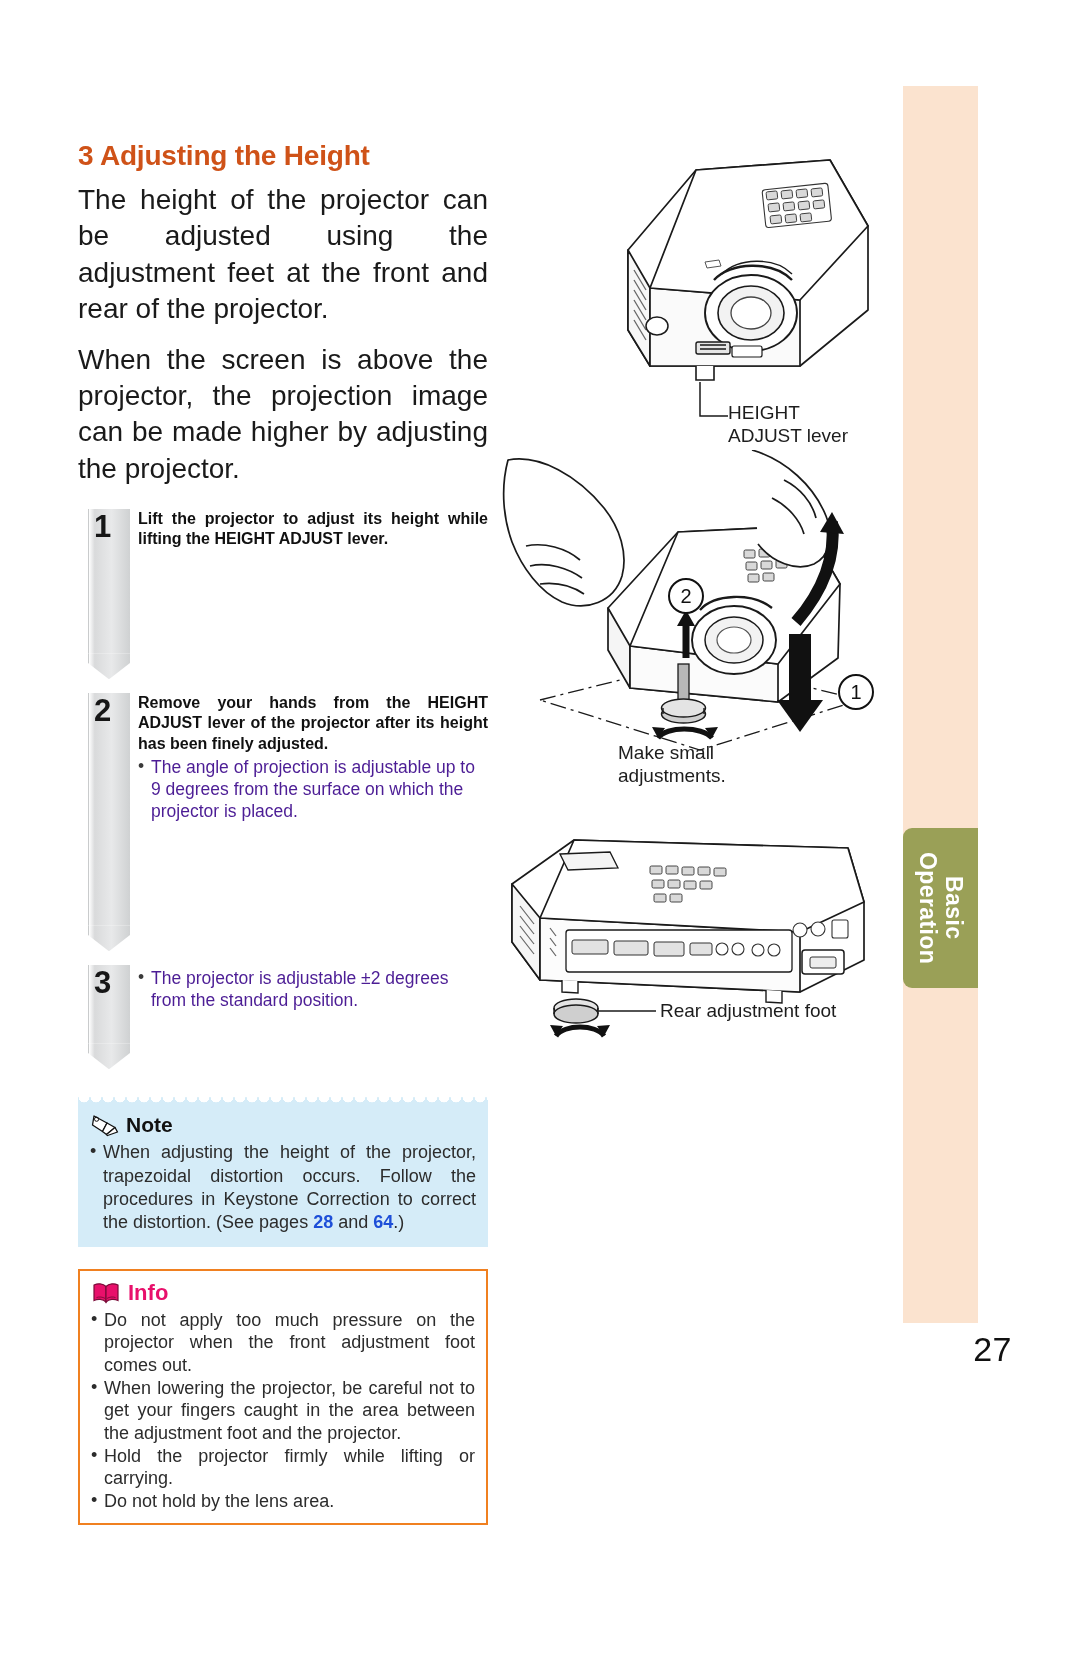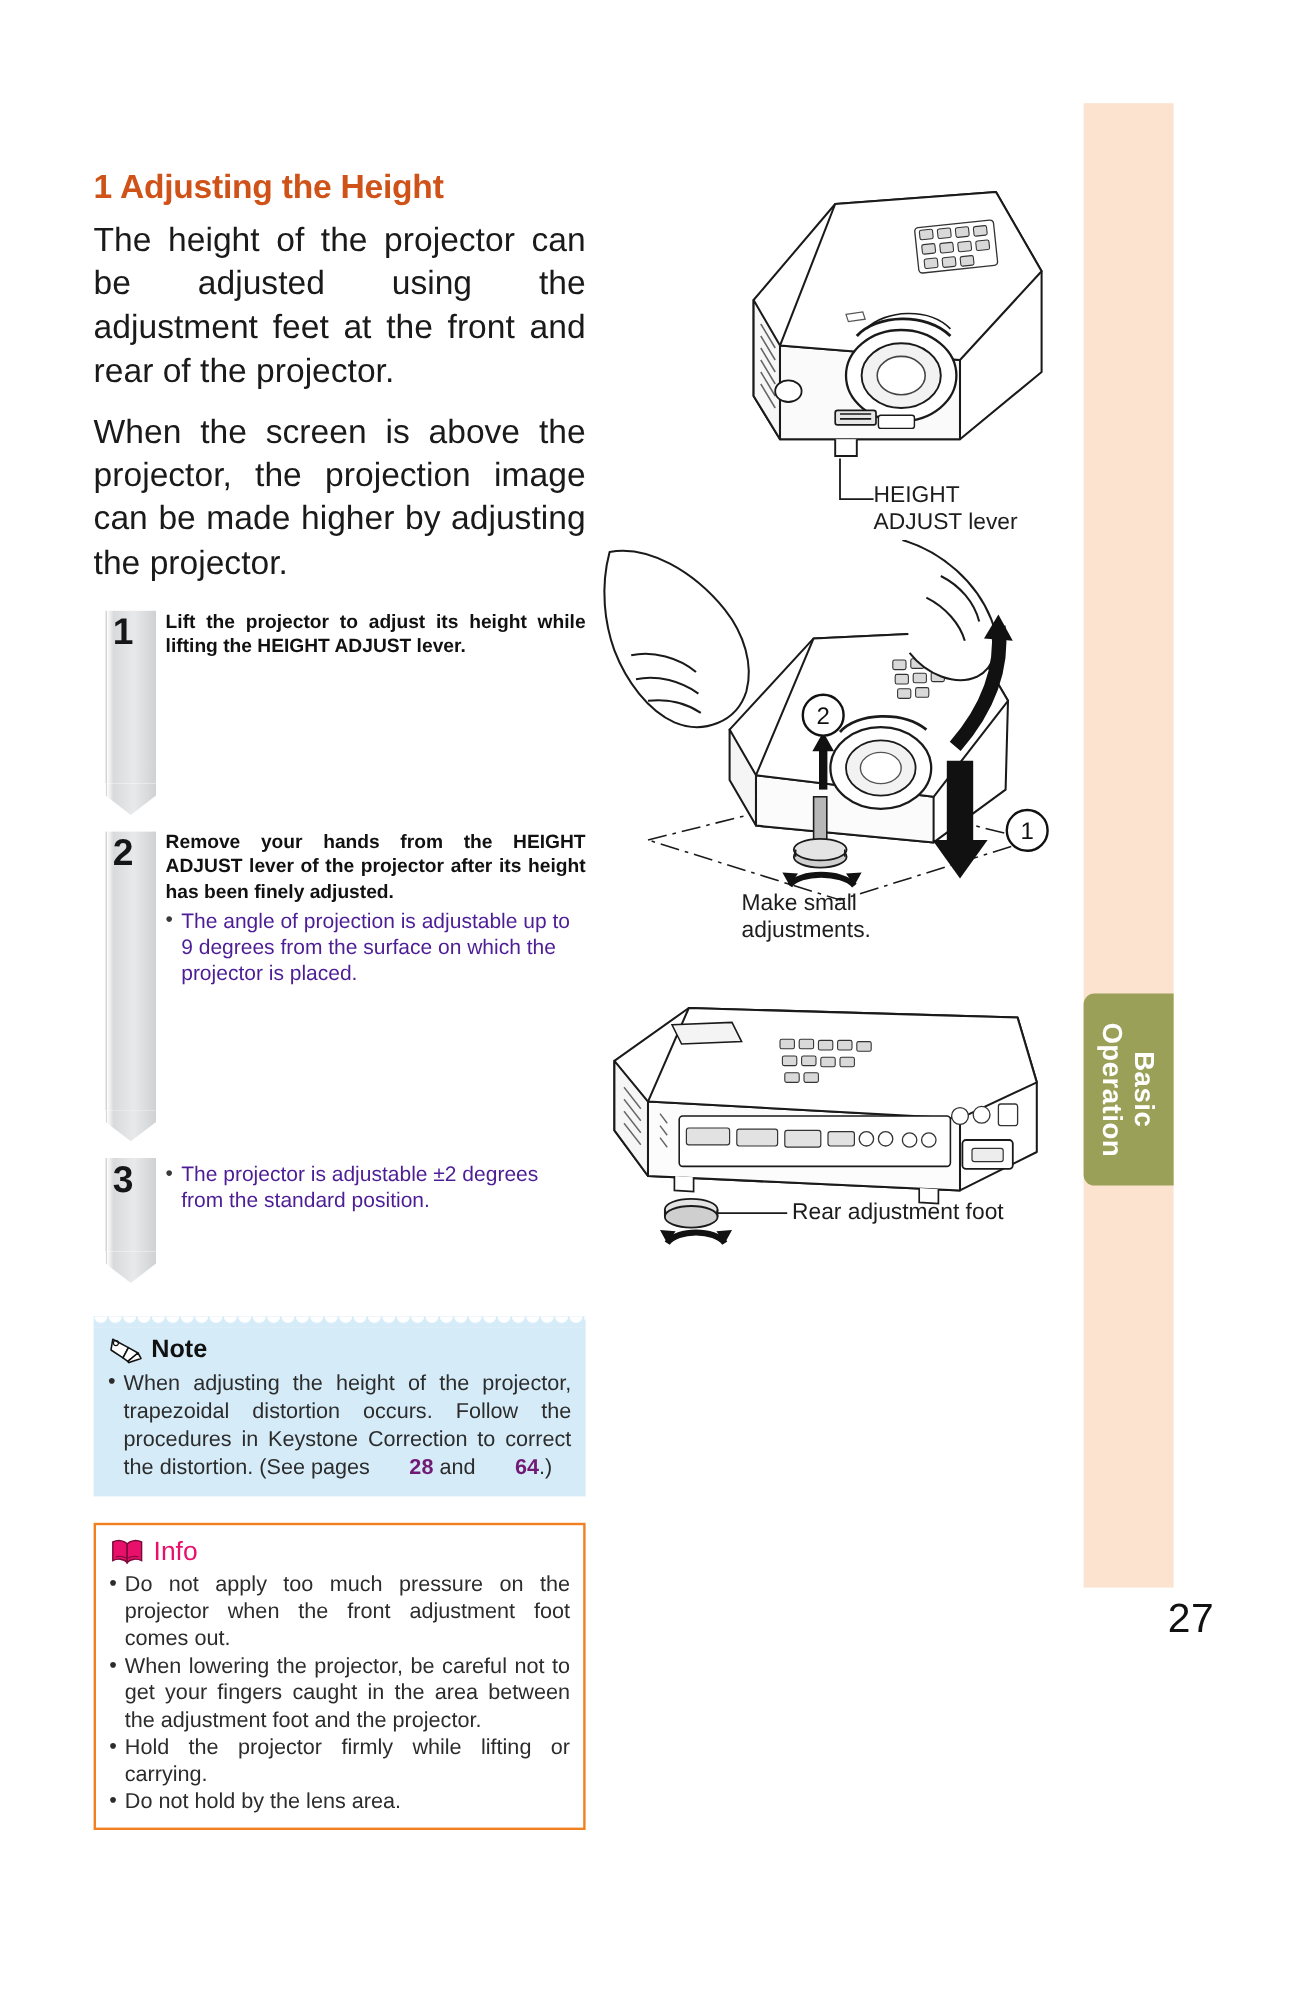--- a/index.html
+++ b/index.html
@@ -104,30 +104,30 @@
     font-size:21px; font-weight:bold; color:#111; margin-bottom:4px;text-align:right;
   }
   .note-body { margin:0; padding:0; list-style:none; }
   .note-body li {
     font-size:18px; line-height:1.30; color:#2c2c2c;
     padding-left:13px; position:relative; text-align:justify;
   }
   .note-body li::before {
     content:"\2022"; position:absolute; left:0; top:-1px;
   }
-  .pg-ref { color:#701a75; font-weight:bold;margin-left:28px; }
+  .pg-ref { color:#1d4ed8; font-weight:bold; }
 
   
   .info-box {
     margin-top:22px; border:2.5px solid #f08020; background:#ffffff;
     padding:9px 11px 10px 11px;
   }
   .info-head {
     display:flex; align-items:center; gap:7px;
-    font-size:22px; font-weight:normal; color:#e8106b; margin-bottom:3px;
+    font-size:22px; font-weight:bold; color:#e8106b; margin-bottom:3px;
   }
   .info-body { margin:0; padding:0; list-style:none; }
   .info-body li {
     font-size:18px; line-height:1.26; color:#2c2c2c;
     padding-left:13px; position:relative; text-align:justify;
   }
   .info-body li::before {
     content:"\2022"; position:absolute; left:0; top:-1px;
   }
 
@@ -146,21 +146,21 @@
 <div class="page">
 
   <div class="margin-strip"></div>
   <div class="side-tab">
     <div class="side-tab-text">Basic Operation</div>
   </div>
   <div class="page-number">27</div>
 
   <div class="col-left">
 
-    <h1 class="section-title">1 Adjusting the Height</h1>
+    <h1 class="section-title">3 Adjusting the Height</h1>
     <p class="lead">The height of the projector can be adjusted using the adjustment feet at the front and rear of the projector.</p>
     <p class="lead">When the screen is above the projector, the projection image can be made higher by adjusting the projector.</p>
 
     <div class="steps">
 
       <div class="step" style="min-height:170px;">
         <div class="step-rail">
           <div class="rail-bar" style="height:144px;"></div>
           <div class="rail-point" style="top:144px;"></div>
           <div class="step-num">1</div>

